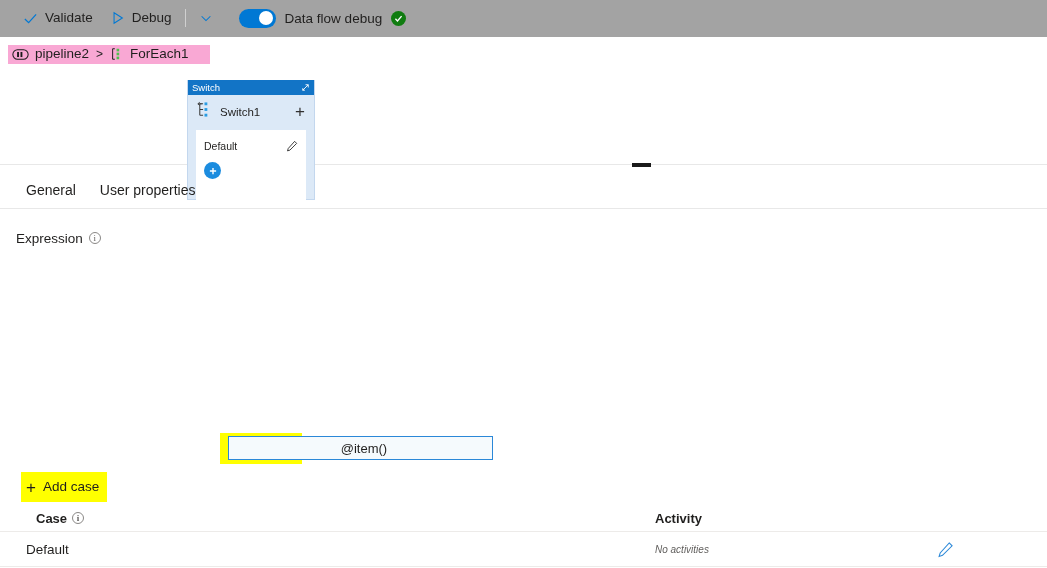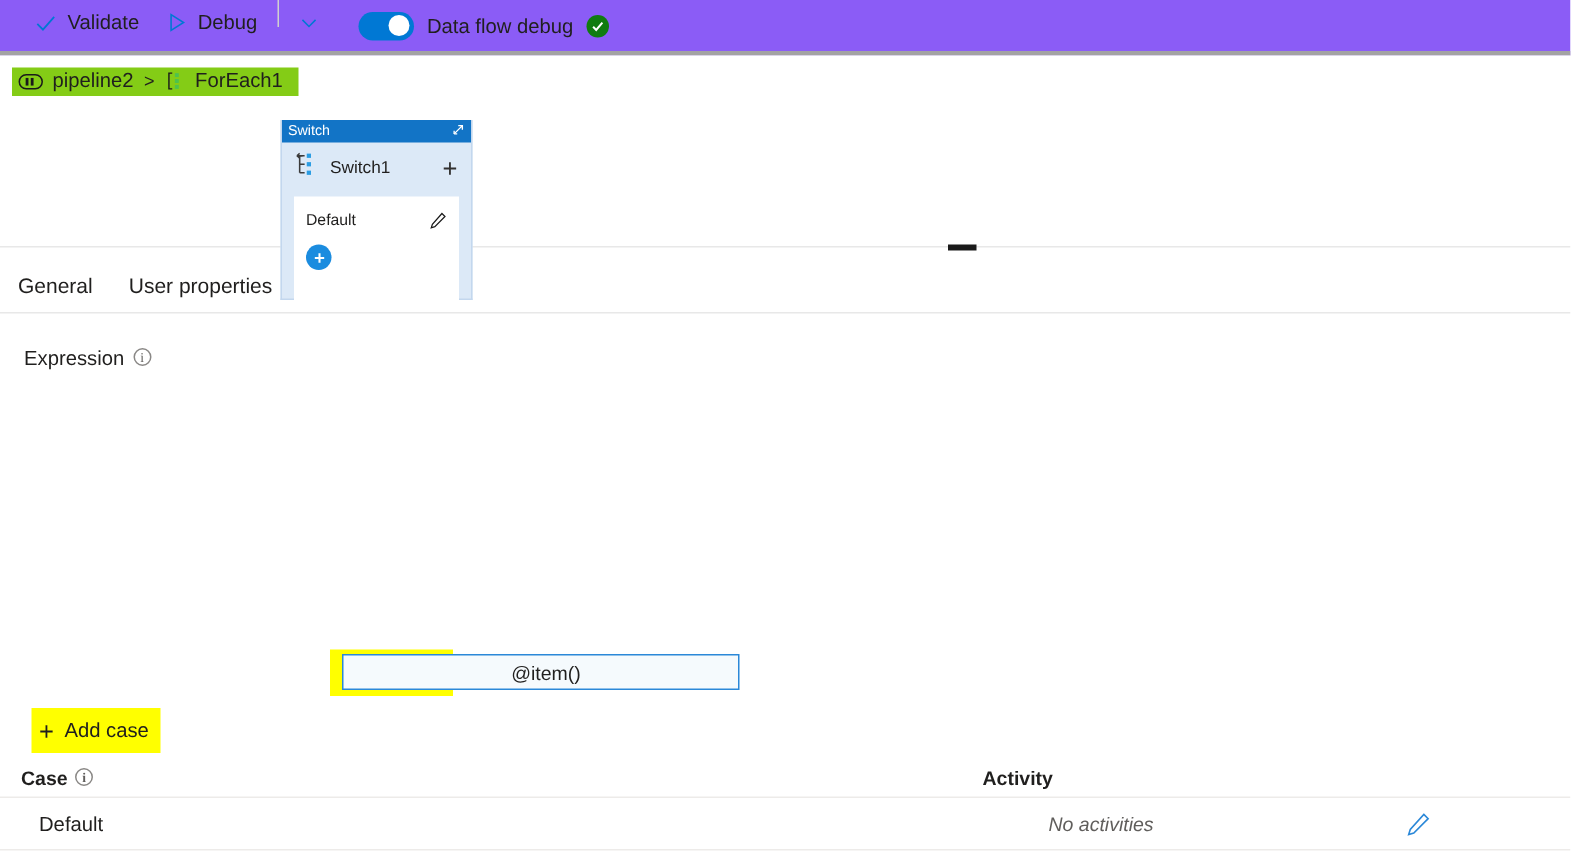--- a/index.html
+++ b/index.html
@@ -10,23 +10,24 @@
     font-family: "Liberation Sans", sans-serif;
     color: #201f1e;
     overflow: hidden;
     position: relative;
   }
 
   
   .toolbar {
     height: 37px;
     display: flex;
+    align-items: center;
     padding: 0 0 0 14px;
-    border-bottom: 3px solid #a3a3a3;
-    background: #8b5cf6;
+    border-bottom: 1px solid #a3a3a3;
+    background: #a3a3a3;
   }
   .tb-item {
     display: flex;
     align-items: center;
     gap: 7px;
     height: 30px;
     padding: 0 9px;
     font-size: 13.5px;
     color: #201f1e;
     cursor: pointer;
@@ -61,22 +62,22 @@
   
   .canvas {
     position: relative;
     height: 128px;
     background: #ffffff;
     border-bottom: 1px solid #e8e8e8;
   }
   .breadcrumb {
     position: absolute; left: 8px; top: 8px;
     display: flex; align-items: center; gap: 6px;
-    background: #84cc16;
-    padding: 2px 10px 3px 4px;
+    background: #f9a8d4;
+    padding: 2px 21px 3px 4px;
     font-size: 13.5px;
     cursor: pointer;
     justify-content: space-between;
   }
   .bc-sep { color: #201f1e; font-size: 12px; margin: 0 1px; }
   .bc-text { line-height: 1; }
 
   .pipe-icon { display: inline-flex; align-items: center; }
   .foreach-icon { display: inline-flex; align-items: center; }
 
@@ -128,20 +129,21 @@
     left: 632px; bottom: -3px;
     width: 19px; height: 4px;
     background: #1a1a1a;
     cursor: ns-resize;
   }
 
   
   .tabs {
     display: flex; align-items: flex-end; gap: 0;
     height: 44px;
+    padding-left: 14px;
     border-bottom: 1px solid #e8e8e8;
     background: #ffffff;
   }
   .tab {
     position: relative;
     font-size: 14px;
     color: #201f1e;
     padding: 0 12px 11px 12px;
     cursor: pointer;
     line-height: 1;
@@ -213,33 +215,33 @@
     font-size: 17px; line-height: 1; color: #201f1e; font-weight: 300;
   }
 
   
   .table { position: absolute; left: 0; top: 296px; width: 1047px; }
   .th-row {
     display: flex; align-items: center;
     height: 27px;
     border-bottom: 1px solid #edebe9;
   }
-  .th-case { width: 655px; padding-left: 14px; font-size: 13px; font-weight: bold; display: flex; align-items: center; gap: 5px; }
+  .th-case { width: 655px; padding-left: 36px; font-size: 13px; font-weight: bold; display: flex; align-items: center; gap: 5px; }
   .th-act { flex: 1; font-size: 13px; font-weight: bold; }
 
   .row {
     display: flex; align-items: center;
     border-bottom: 1px solid #edebe9;
     position: relative;
   }
   .row.default-row { height: 35px; }
   .row.case-row { height: 60px; }
 
   .cell-case { width: 655px; padding-left: 26px; font-size: 13.5px; }
-  .cell-act { flex: 1; font-size: 13px; color: #323130; margin-left: 44px; }
+  .cell-act { flex: 1; font-size: 10px; color: #323130; }
   .cell-act.empty { font-style: italic; color: #605e5c; }
   .cell-actions { width: 110px; display: flex; align-items: center; gap: 21px; }
 
   .icon-btn { cursor: pointer; display: inline-flex; }
   .rows-wrap { position: relative; }
 </style>
 </head>
 <body>
 
 <div class="toolbar">

